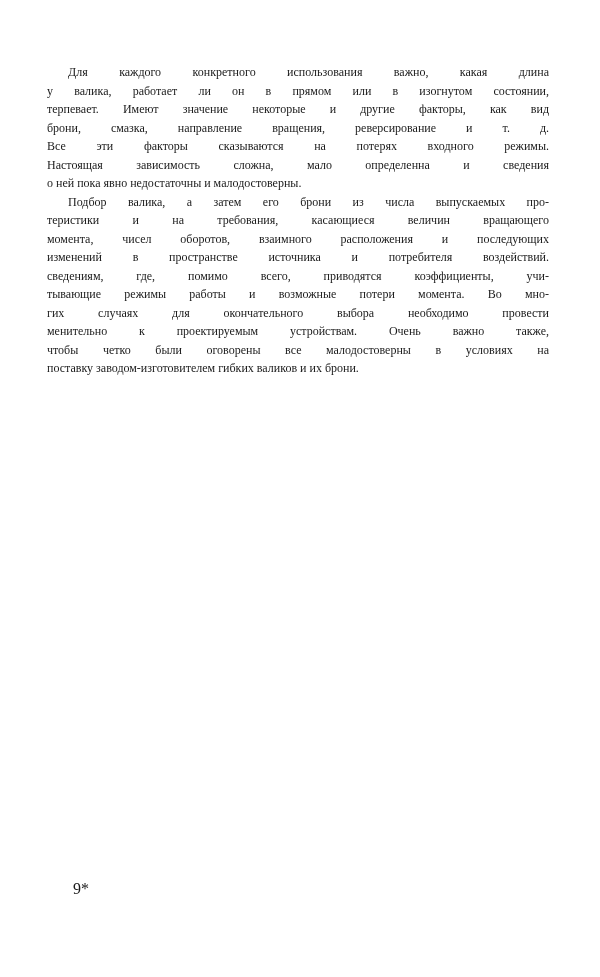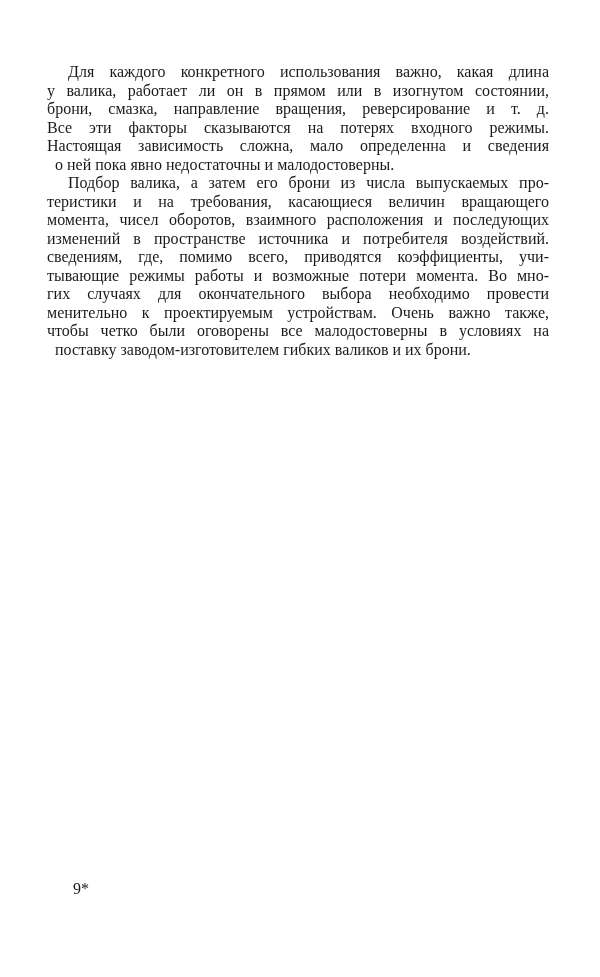--- a/index.html
+++ b/index.html
@@ -18,49 +18,49 @@
     .page {
       position: absolute;
       left: 47px;
       top: 63px;
       width: 502px;
     }
     .line {
       display: block;
       height: 18.5px;
       line-height: 18.5px;
-      font-size: 16px;
+      font-size: 12px;
       white-space: nowrap;
       text-align: justify;
       text-align-last: justify;
       overflow: hidden;
     }
     .line.indent {
       padding-left: 21px;
     }
     .line.last {
       text-align-last: left;
-      margin-left: 8px;
     }
     .folio {
       position: absolute;
       left: 73px;
       top: 880px;
       font-size: 16px;
       font-family: "Liberation Serif", "DejaVu Serif", serif;
       color: #1a1a1a;
     }
   </style>
 </head>
 <body>
 
 <div class="page">
   <div>
     <span class="line indent">Для каждого конкретного использования важно, какая длина</span>
     <span class="line">у валика, работает ли он в прямом или в изогнутом состоянии,</span>
+    <span class="line">терпевает. Имеют значение некоторые и другие факторы, как вид</span>
     <span class="line">брони, смазка, направление вращения, реверсирование и т. д.</span>
     <span class="line">Все эти факторы сказываются на потерях входного режимы.</span>
     <span class="line">Настоящая зависимость сложна, мало определенна и сведения</span>
     <span class="line last">о ней пока явно недостаточны и малодостоверны.</span>
   </div>
   <div>
     <span class="line indent">Подбор валика, а затем его брони из числа выпускаемых про-</span>
     <span class="line">теристики и на требования, касающиеся величин вращающего</span>
     <span class="line">момента, чисел оборотов, взаимного расположения и последующих</span>
     <span class="line">изменений в пространстве источника и потребителя воздействий.</span>

